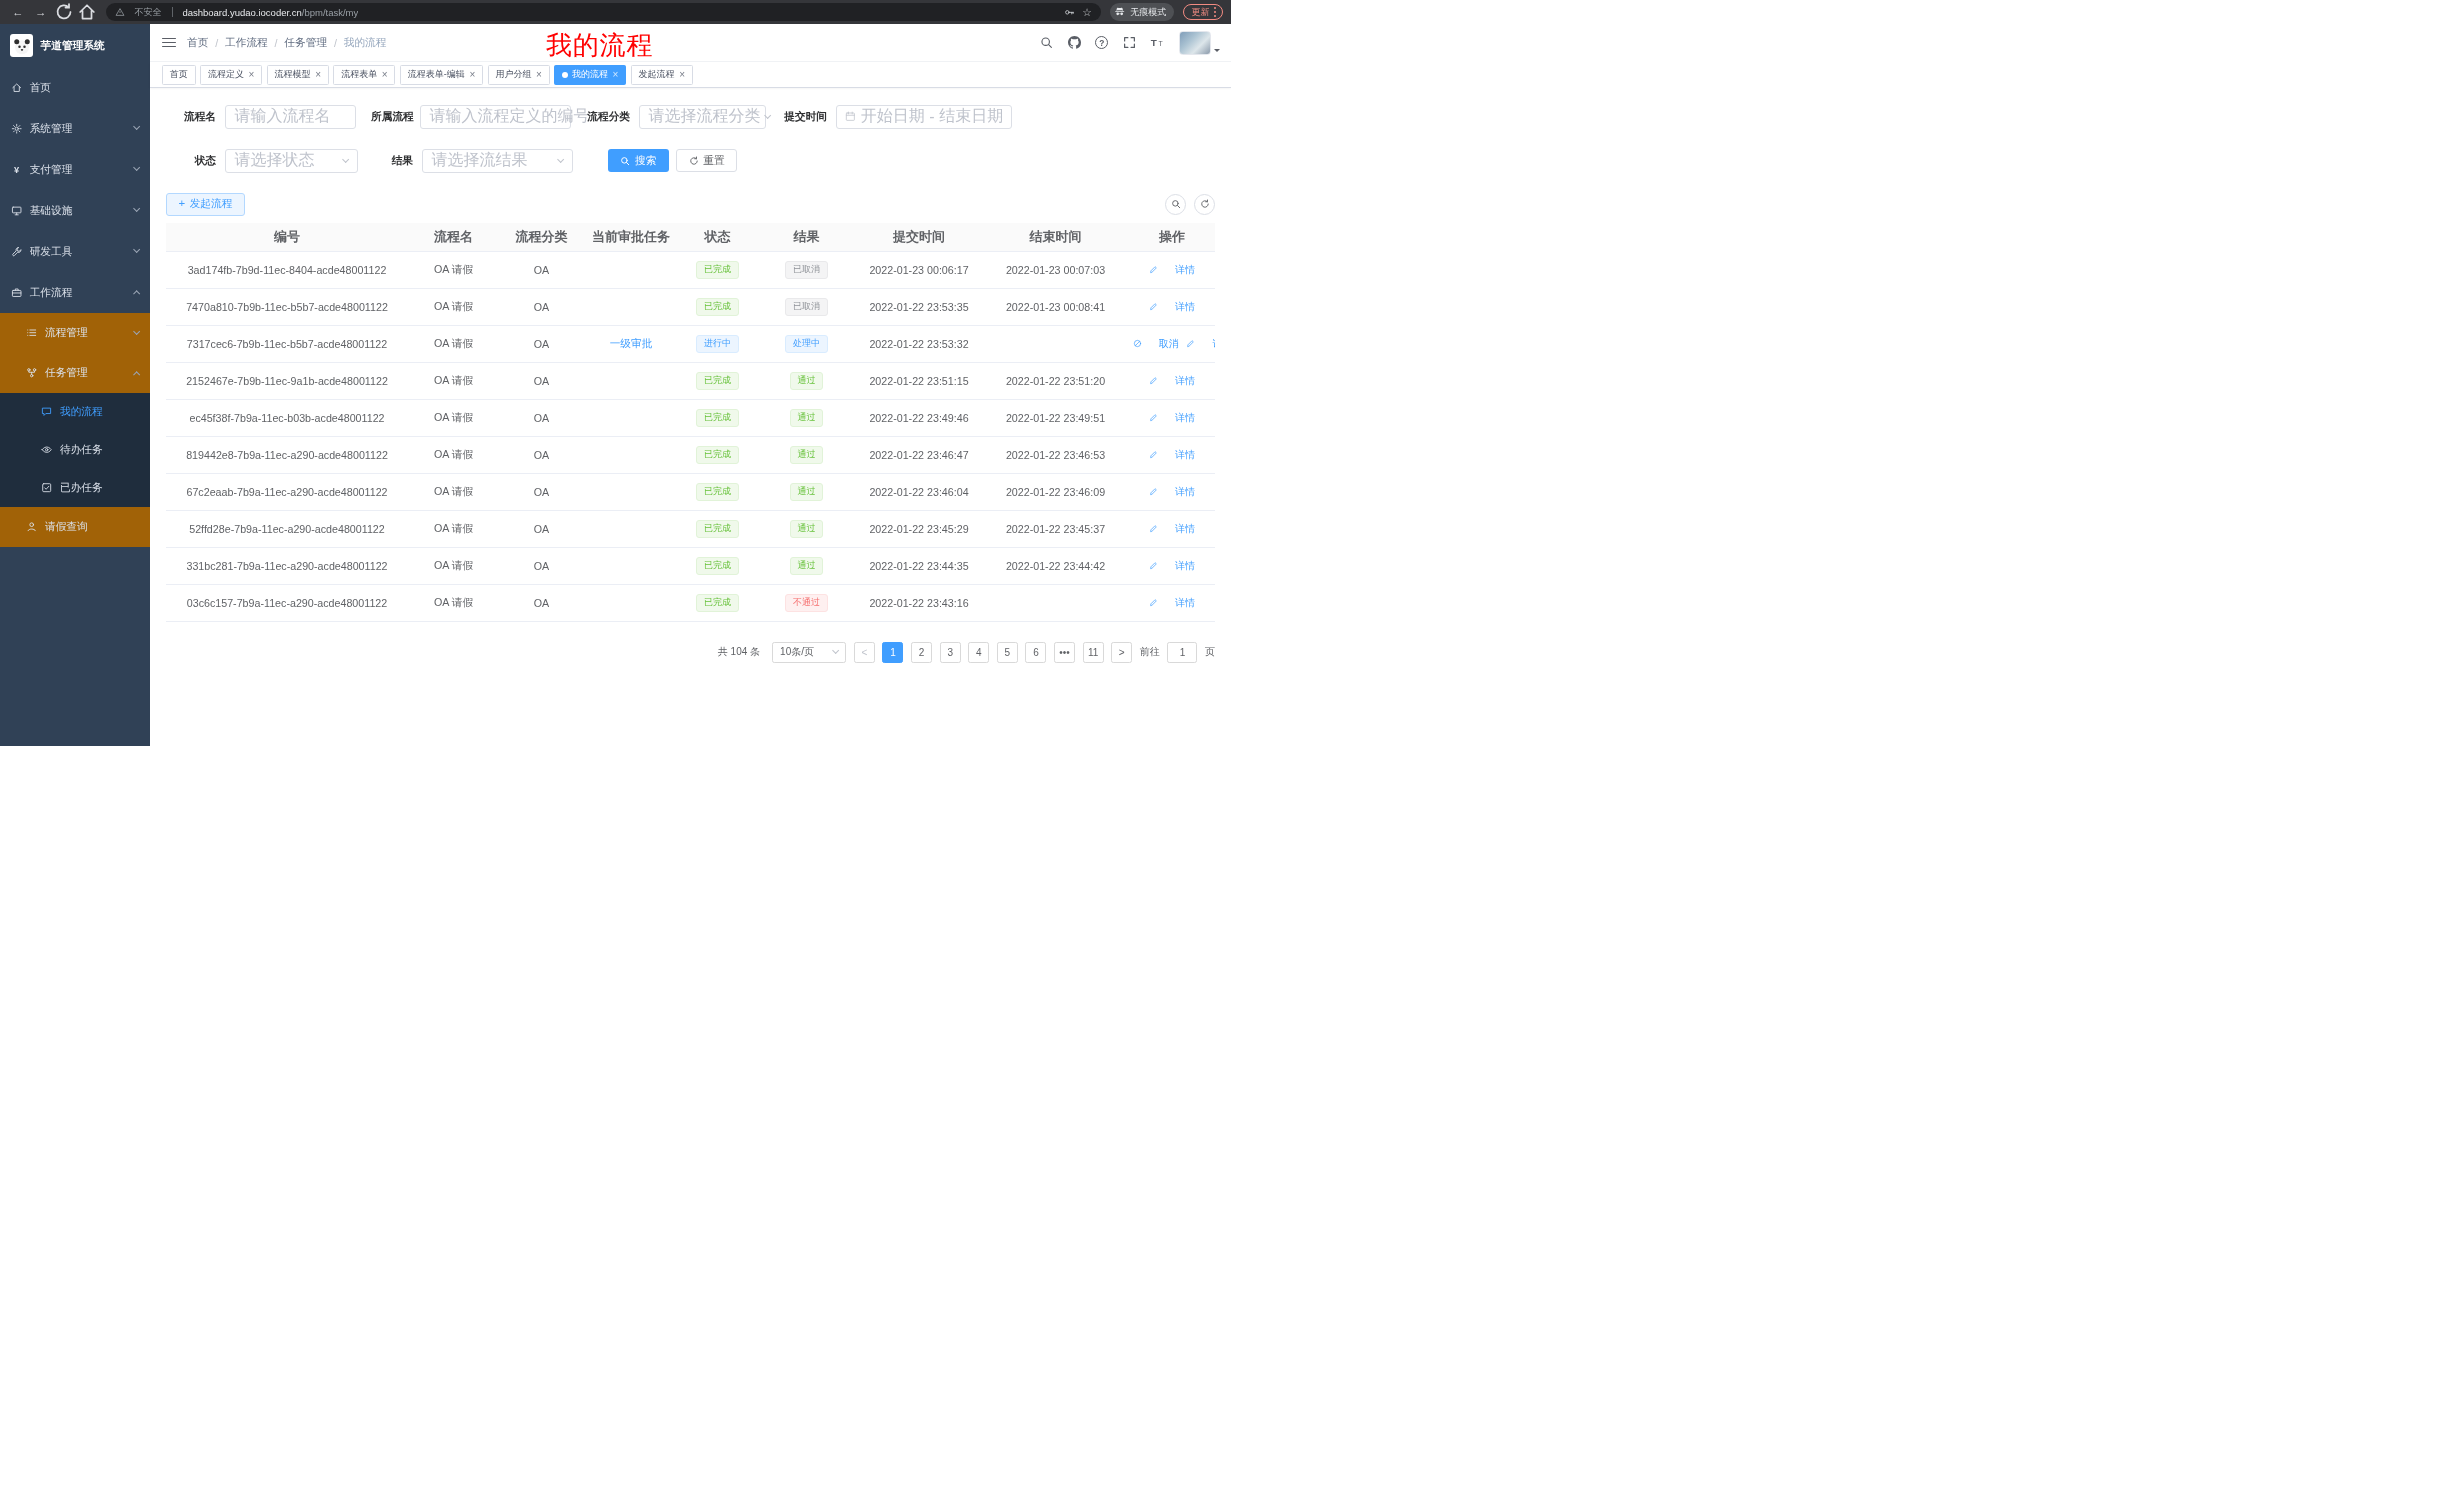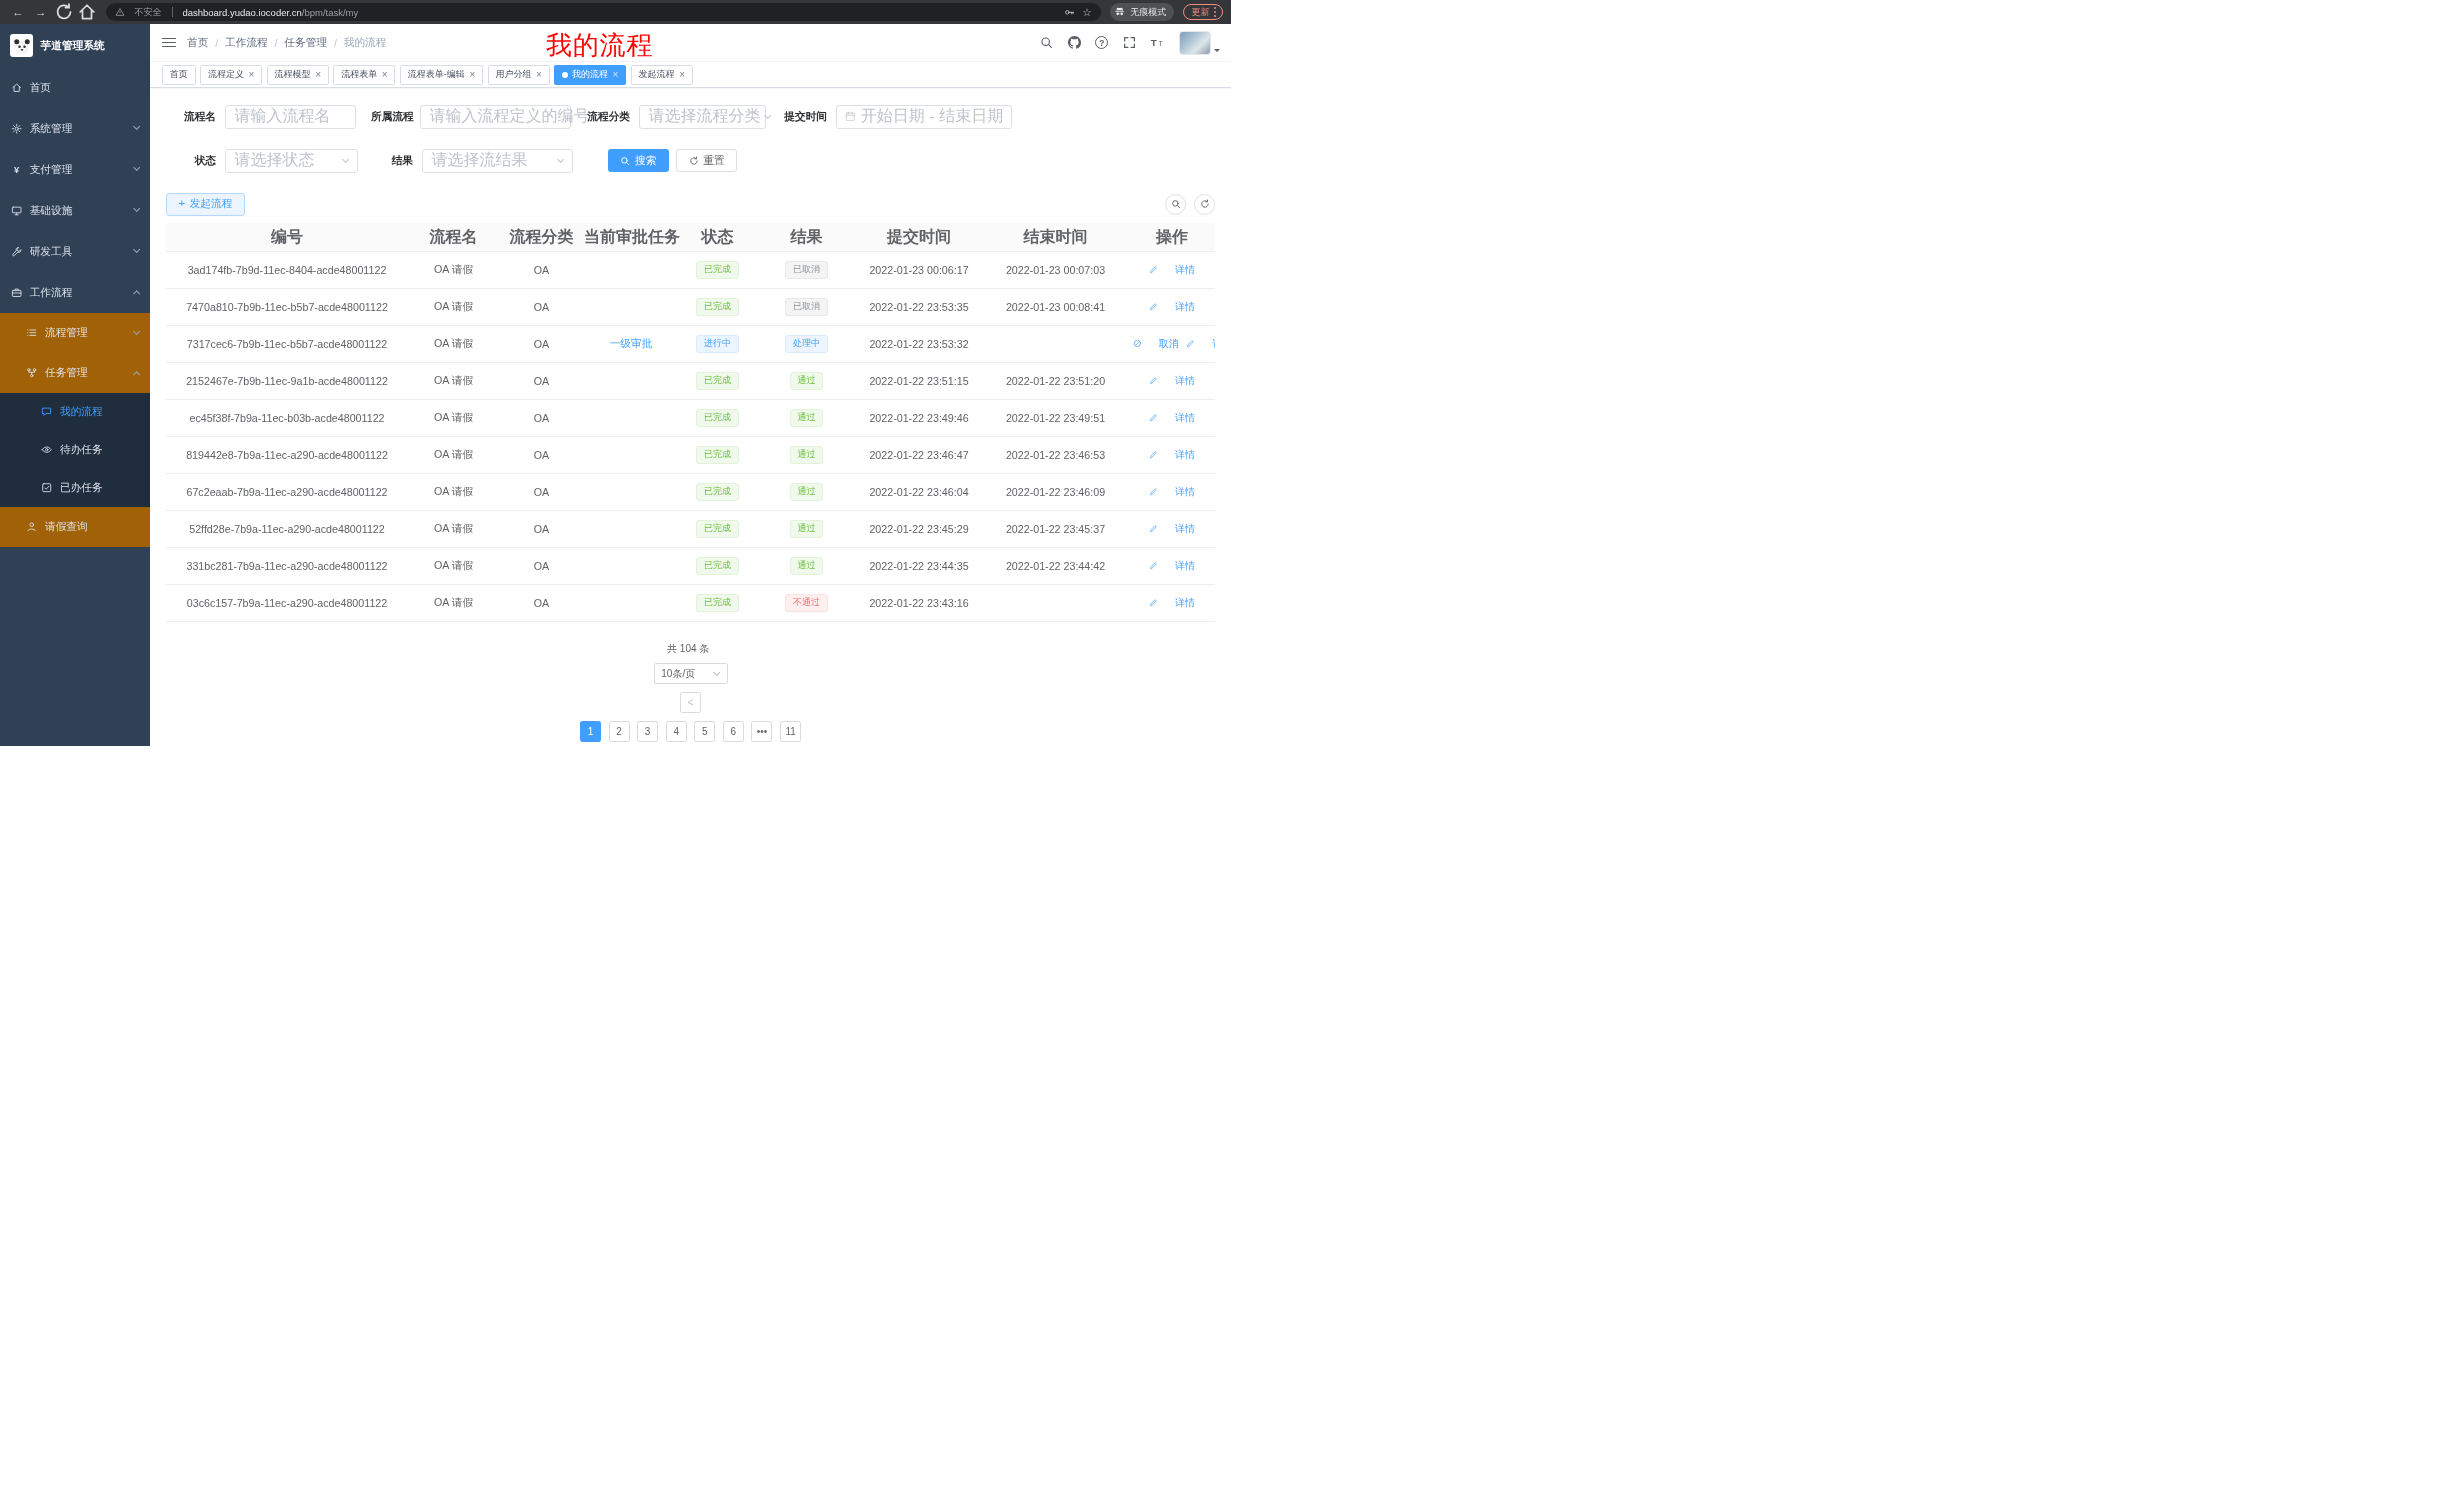--- a/index.html
+++ b/index.html
@@ -98,33 +98,33 @@
   .btn-plain { background:#ecf5ff; border-color:#b3d8ff; color:#409eff; }
   .plus { font-size:11.4px; line-height:1; }
 
   .toolbar-row { display:flex; align-items:center; justify-content:space-between; margin-top:16.7px; }
   .tool-circles { display:flex; gap:7.6px; }
   .circle-btn { width:21px; height:21px; border-radius:50%; border:0.8px solid #dcdfe6; background:#fff; color:#606266; display:flex; align-items:center; justify-content:center; cursor:pointer; }
   .circle-btn svg { width:10px; height:10px; }
 
   
   table { width:100%; border-collapse:collapse; table-layout:fixed; margin-top:7.6px; }
-  th { height:28px; font-weight:700; color:#606266; font-size:16px; background:#fafafa; border-bottom:0.8px solid #ebeef5; white-space:nowrap; }
+  th { height:28px; font-weight:700; color:#606266; font-size:13px; background:#fafafa; border-bottom:0.8px solid #ebeef5; white-space:nowrap; }
   td { height:37px; color:#606266; font-size:10.7px; border-bottom:0.8px solid #ebeef5; text-align:center; white-space:nowrap; overflow:hidden; }
   .cell-link { color:#409eff; cursor:pointer; }
   .badge { display:inline-flex; align-items:center; height:18px; padding:0 6.8px; border-radius:3px; font-size:9px; border:0.8px solid transparent; }
   .t-success { background:#f0f9eb; border-color:#e1f3d8; color:#67c23a; }
   .t-info { background:#f4f4f5; border-color:#e9e9eb; color:#909399; }
   .t-primary { background:#ecf5ff; border-color:#d9ecff; color:#409eff; }
   .t-danger { background:#fef0f0; border-color:#fde2e2; color:#f56c6c; }
   .op-link { color:#409eff; font-size:10px; display:inline-flex; align-items:center; gap:17px; cursor:pointer; margin:0 3.8px; }
   .op-link svg { width:9px; height:9px; }
 
   
-  .pagination { display:flex; align-items:center; justify-content:flex-end; gap:7.6px; margin-top:20px; font-size:10px; color:#606266;flex-direction:column; }
+  .pagination { display:flex; align-items:center; justify-content:flex-end; gap:7.6px; margin-top:20px; font-size:10px; color:#606266; }
   .pg-total { margin-right:4.6px; }
   .pg-size { width:74px; height:21px; border:0.8px solid #d9d9d9; border-radius:2.3px; display:flex; align-items:center; justify-content:space-between; padding:0 6.8px; cursor:pointer; background:#fff; }
   .pg-pages { display:flex; gap:7.6px; }
   .page-box { min-width:21px; height:21px; border:0.8px solid #d9d9d9; border-radius:2.3px; background:#fff; color:#606266; display:inline-flex; align-items:center; justify-content:center; padding:0 3.8px; cursor:pointer; font-size:10px; }
   .page-box.active { background:#409eff; border-color:#409eff; color:#fff; }
   .page-box.disabled { color:#c0c4cc; cursor:default; }
   .pg-goto-input { width:30px; height:21px; border:0.8px solid #d9d9d9; border-radius:2.3px; text-align:center; font-size:10px; color:#606266; font-family:inherit; outline:none; }
 </style>
 </head>
 <body>

